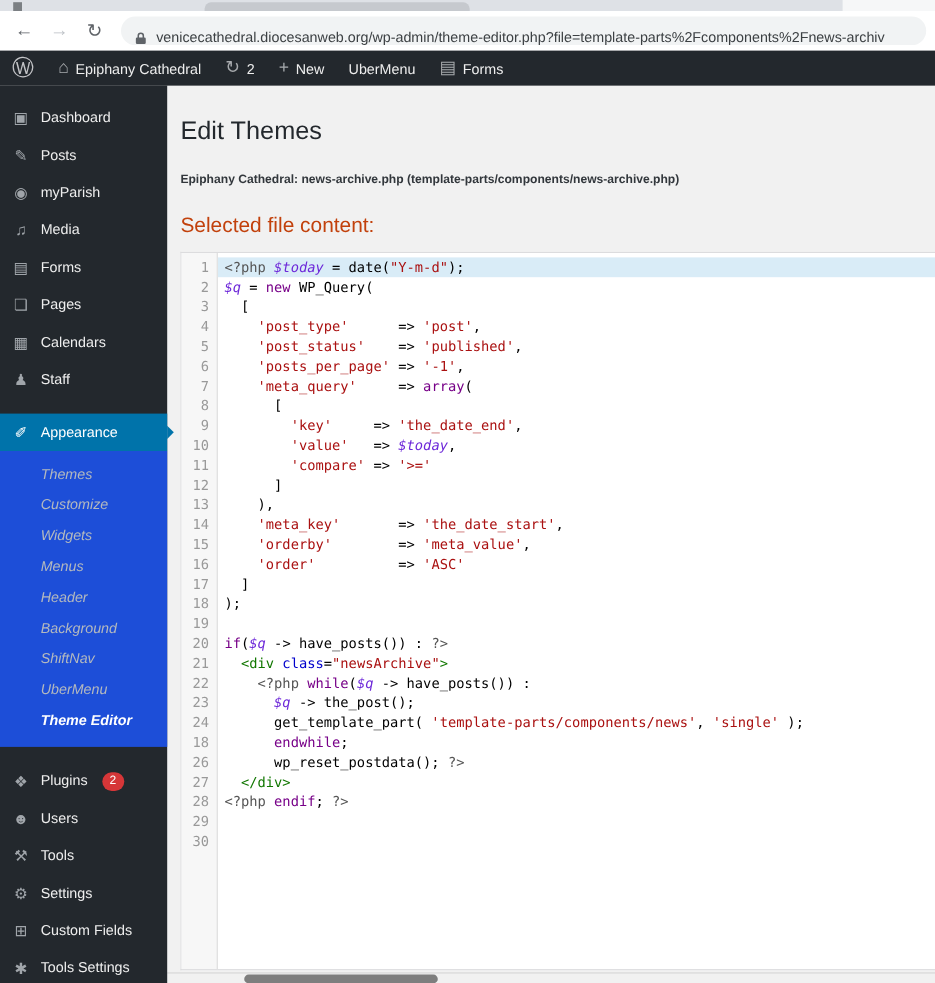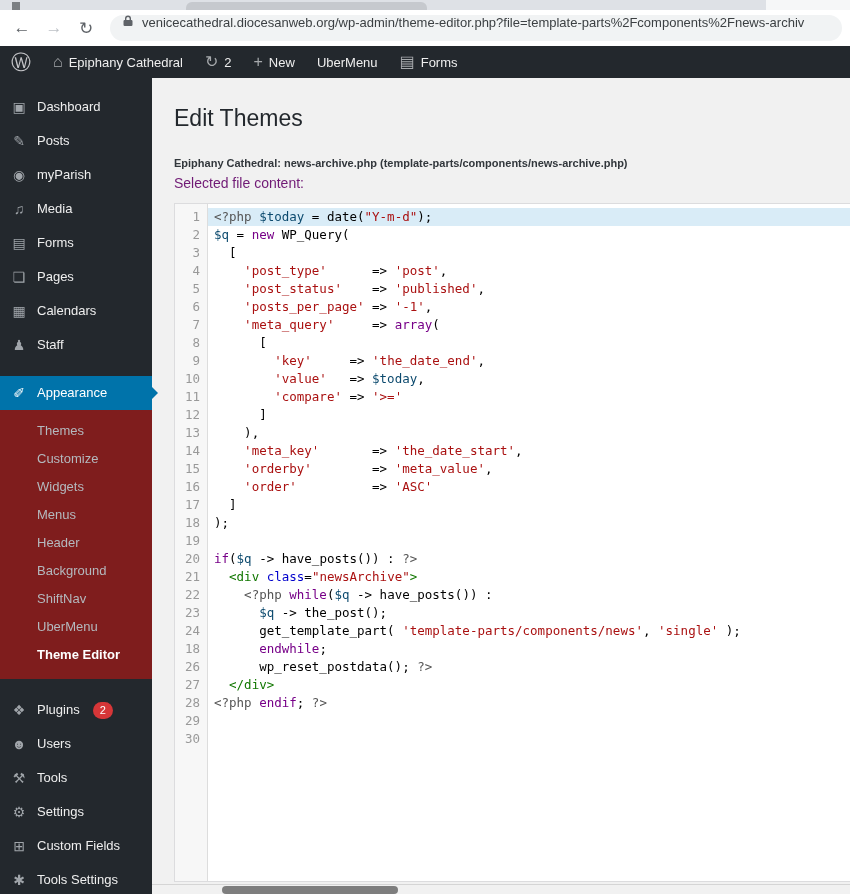--- a/index.html
+++ b/index.html
@@ -8,21 +8,21 @@
   .screen { width:850px; height:894px; position:relative; overflow:hidden; }
 
   
   .tab-strip { height:10px; background:#dee1e6; position:relative; }
   .tab-favicon { position:absolute; left:12px; top:2px; width:8px; height:8px; background:#7b7f83; }
   .tab-dark { position:absolute; left:186px; top:2px; width:241px; height:8px; background:#c6c9ce; border-radius:6px 6px 0 0; }
   .tab-light { position:absolute; left:766px; top:0; width:84px; height:10px; background:#f6f7f8; }
   .toolbar { height:36px; background:#fff; display:flex; align-items:center; padding:0 8px; gap:4px; }
   .nav-btn { width:28px; height:28px; display:flex; align-items:center; justify-content:center; font-size:17px; color:#5f6368; border-radius:50%; }
   .nav-btn.disabled { color:#bdc1c6; }
-  .address-bar { flex:1; height:26px; background:#f1f3f4; border-radius:13px; display:flex; align-items:flex-start; padding:0 0 0 12px; gap:8px; overflow:hidden; margin-left:6px; }
+  .address-bar { flex:1; height:26px; background:#f1f3f4; border-radius:13px; display:flex; align-items:flex-end; padding:0 0 0 12px; gap:8px; overflow:hidden; margin-left:6px; }
   .lock-ic { width:12px; height:12px; flex-shrink:0; fill:#5f6368; }
   .url-text { font-size:13px; color:#3c4043; white-space:nowrap; }
 
   
   .admin-bar { height:32px; background:#23282d; display:flex; align-items:center; font-size:13px; color:#eee; }
   .ab-item { display:flex; align-items:center; gap:6px; padding:0 11px; height:32px; cursor:default; }
   .ab-icon { color:#a7aaad; font-size:16px; line-height:1; }
   .ab-item.logo .ab-icon { font-size:20px; color:#c3c4c7; }
   .ab-label { color:#eee; }
 
@@ -30,36 +30,36 @@
   .workspace { display:flex; height:816px; position:relative; }
   .sidebar { width:152px; flex-shrink:0; background:#23282d; padding-top:12px; font-size:13px; position:relative; z-index:2; }
   .menu-item { display:flex; align-items:center; gap:9px; padding:8px 8px 8px 10px; color:#eee; position:relative; cursor:pointer; }
   .mi-icon { width:18px; text-align:center; color:#a0a5aa; font-size:14px; line-height:1; flex-shrink:0; }
   .mi-label { line-height:18px; white-space:nowrap; }
   .menu-item.current { background:#0073aa; color:#fff; }
   .menu-item.current .mi-icon { color:#fff; }
   .mi-arrow { position:absolute; right:-6px; top:50%; margin-top:-6px; width:0; height:0; border-top:6px solid transparent; border-bottom:6px solid transparent; border-left:6px solid #0073aa; }
   .mi-badge { background:#d63638; color:#fff; border-radius:9px; font-size:11px; line-height:1; padding:3px 7px; margin-left:4px; }
   .menu-sep { height:14px; }
-  .submenu { background:#7f1d1d; padding:7px 0 10px; }
+  .submenu { background:#1d4ed8; padding:7px 0 10px;font-style:italic; }
   .submenu-item { padding:7px 12px 7px 37px; color:#b4b9be; font-size:13px; line-height:14px; cursor:pointer; white-space:nowrap; }
   .submenu-item.sm-current { color:#fff; font-weight:700; }
 
   
-  .content { flex:1; background:#f1f1f1; padding:22px 0 12px 22px; display:flex; flex-direction:column; overflow:hidden; }
+  .content { flex:1; background:#f1f1f1; padding:22px 0 12px 12px; display:flex; flex-direction:column; overflow:hidden; }
   .page-title { font-size:23px; font-weight:400; color:#23282d; line-height:1.3; padding:4px 0 6px; }
   .file-heading { font-size:11px; font-weight:700; color:#32373c; margin-top:16px; line-height:1.4; }
-  .selected-label { font-size:14px; color:#701a75; margin-top:4px; }
+  .selected-label { font-size:19px; color:#c2410c; margin-top:24px; }
   .editor { margin-top:12px; flex:1; background:#fff; border:1px solid #dcdcde; border-right:0; display:flex; overflow:hidden; font-family:"DejaVu Sans Mono", monospace; font-size:12.5px; line-height:18px; }
   .gutter { width:33px; background:#f7f7f7; border-right:1px solid #ddd; flex-shrink:0; padding-top:4px; }
   .gut-num { height:18px; text-align:right; padding-right:7px; color:#999; }
   .code-col { flex:1; padding-top:4px; overflow:hidden; }
   .code-line { height:18px; white-space:pre; padding-left:6px; color:#000; }
   .code-line.active { background:#d9ecf7; }
-  .c-p { color:#000; } .c-k { color:#708; } .c-s { color:#a11; } .c-v { color:#0c4a6e; }
+  .c-p { color:#000; } .c-k { color:#708; } .c-s { color:#a11; } .c-v { color:#6d28d9;font-style:italic; }
   .c-m { color:#555; } .c-t { color:#170; } .c-a { color:#00c; }
 
   
   .hscrollbar { position:absolute; left:152px; right:0; bottom:0; height:10px; background:#f1f1f1; border-top:1px solid #d5d5d5; }
   .hscroll-thumb { position:absolute; left:70px; top:1px; width:176px; height:8px; background:#7e7e7e; border-radius:4px; }
 </style>
 </head>
 <body>
 
 <div class="screen">

